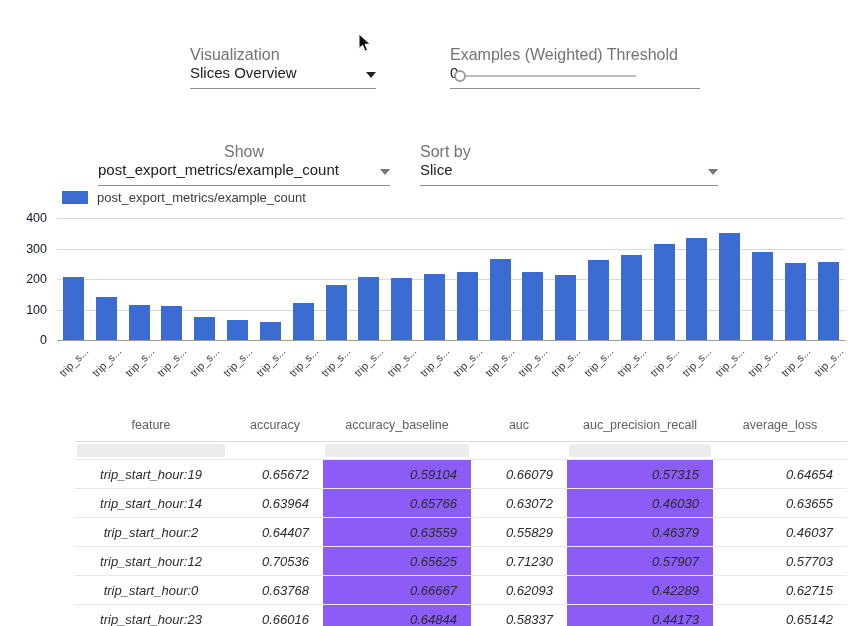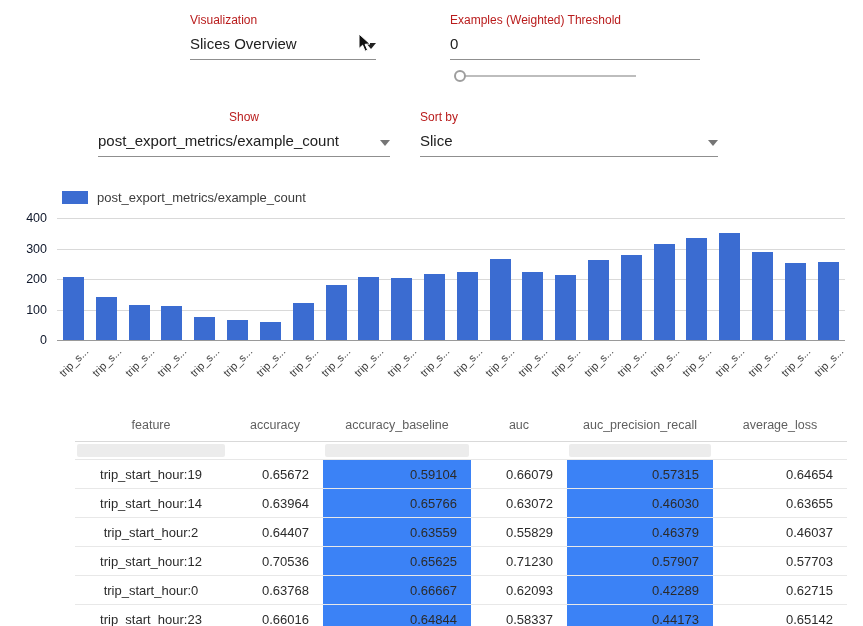--- a/index.html
+++ b/index.html
@@ -2,22 +2,22 @@
 <html><head>
 <meta charset="utf-8">
 <style>
   * { margin:0; padding:0; box-sizing:border-box; }
   html,body { background:#ffffff; }
   .screen { position:relative; width:863px; height:626px; background:#fff;
             font-family:"Liberation Sans", sans-serif; overflow:hidden; }
 
   
   .field { position:absolute; }
-  .field-label { font-size:12px; color:#b91c1c; }
-  .field-value { margin-top:8px; display:flex; align-items:flex-end; justify-content:space-between;
+  .field-label { font-size:16px; color:#737373;margin-top:33px; }
+  .field-value { display:flex; align-items:flex-end; justify-content:space-between;
                  border-bottom:1px solid #8f8f8f; padding-bottom:7px; font-size:15px; color:#212121; }
   .arrow { width:0; height:0; border-left:5px solid transparent; border-right:5px solid transparent;
            border-top:6px solid #757575; margin-bottom:3px; flex:none; }
   .arrow.dark { border-top-color:#222; }
   .f-vis  { left:190px; top:13px;  width:186px; }
   .f-thr  { left:450px; top:13px;  width:250px; }
   .f-show { left:98px;  top:110px; width:292px;text-align:center; }
   .f-sort { left:420px; top:110px; width:298px; }
   .threshold-input { border:none; outline:none; font:inherit; color:#212121; width:100%; background:transparent; }
 
@@ -54,23 +54,23 @@
   
   .metrics-table { position:absolute; left:75px; top:409px; width:772px; }
   .trow { display:grid; grid-template-columns:152px 96px 148px 96px 146px 134px; }
   .thead-row { height:33px; align-items:center; border-bottom:1px solid #d9d9d9; }
   .th { font-size:12.5px; color:#5f5f5f; text-align:center; cursor:pointer; }
   .tfilter-row { height:18px; border-bottom:1px solid #e7e7e7; }
   .filter-cell { position:relative; }
   .filter-box { position:absolute; left:2px; right:2px; top:2px; bottom:2px; background:#ececec; border-radius:2px; }
   .body-row { border-bottom:1px solid #e8e8e8; }
   .td { font-size:13px; color:#2b2b2b; display:flex; align-items:center; justify-content:flex-end;
-        padding-right:14px; height:28px; }
+        padding-right:14px; height:28px;font-style:italic; }
   .td.feature { justify-content:center; padding-right:0; }
-  .shaded { background:#3b82f6; }
+  .shaded { background:#8b5cf6; }
 </style>
 </head>
 <body>
 
 <div class="screen">
 
   <div class="field f-vis">
     <div class="field-label">Visualization</div>
     <div class="field-value">
       <span>Slices Overview</span>

